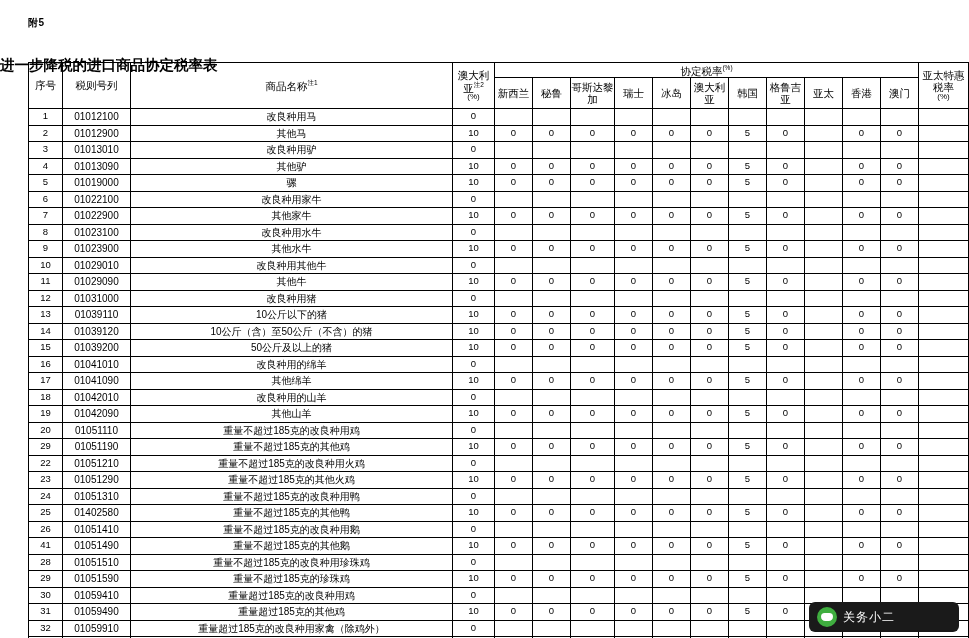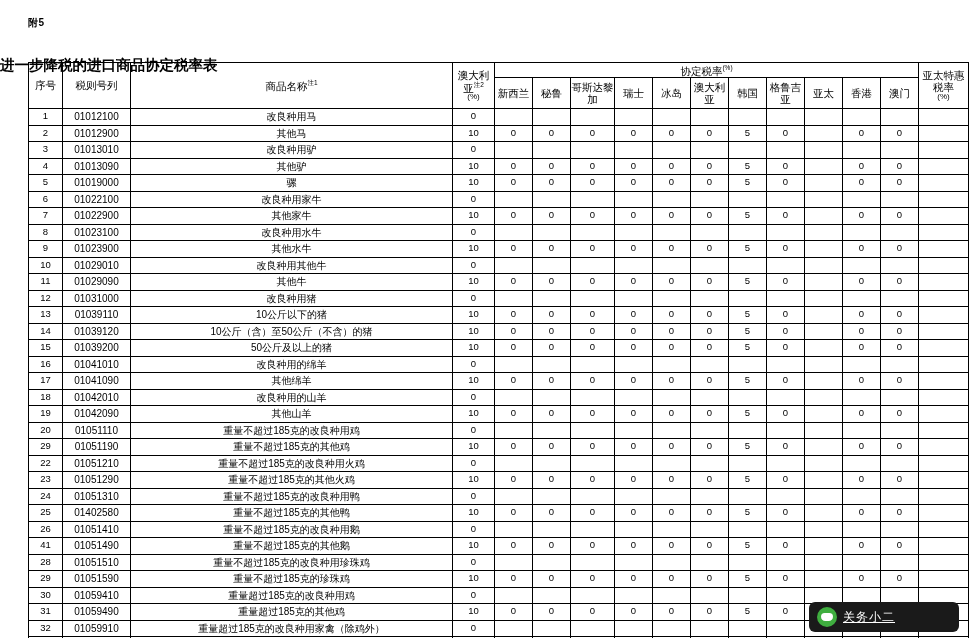--- a/index.html
+++ b/index.html
@@ -124,21 +124,20 @@
     top: 6px;
     width: 12px;
     height: 8px;
     border-radius: 6px 6px 7px 7px;
     background: #ffffff;
   }
   #watermark .wm-text {
     font-size: 12px;
     letter-spacing: 1px;
     white-space: nowrap;
-    text-decoration: underline;
   }
 </style>
 </head>
 <body>
 
 <div id="attachment-label">附5</div>
 
 <div id="doc-title">进一步降税的进口商品协定税率表</div>
 
 <div id="table-wrap">

